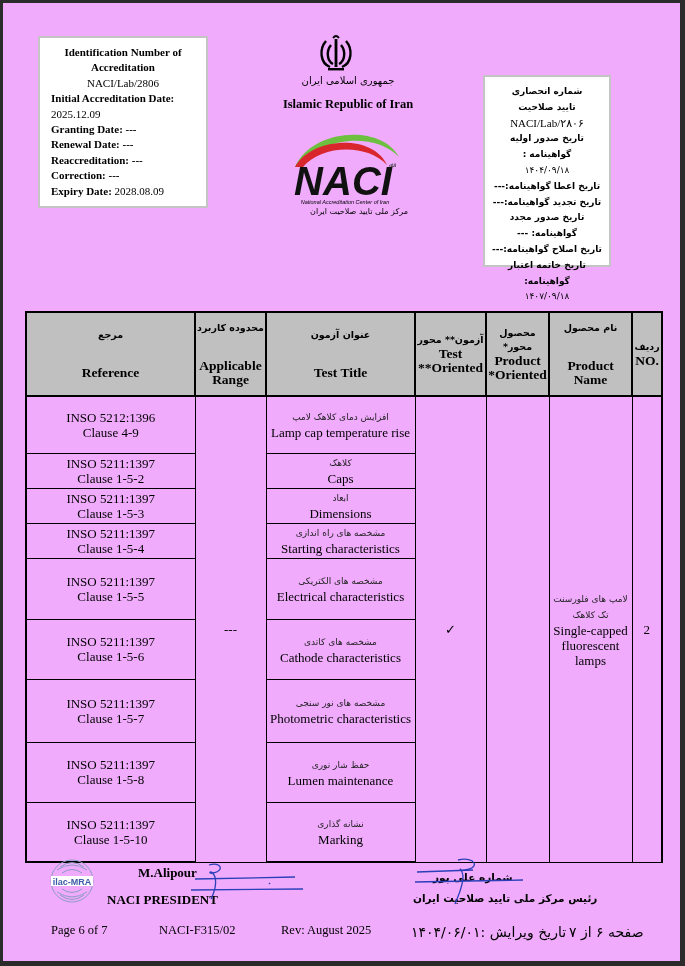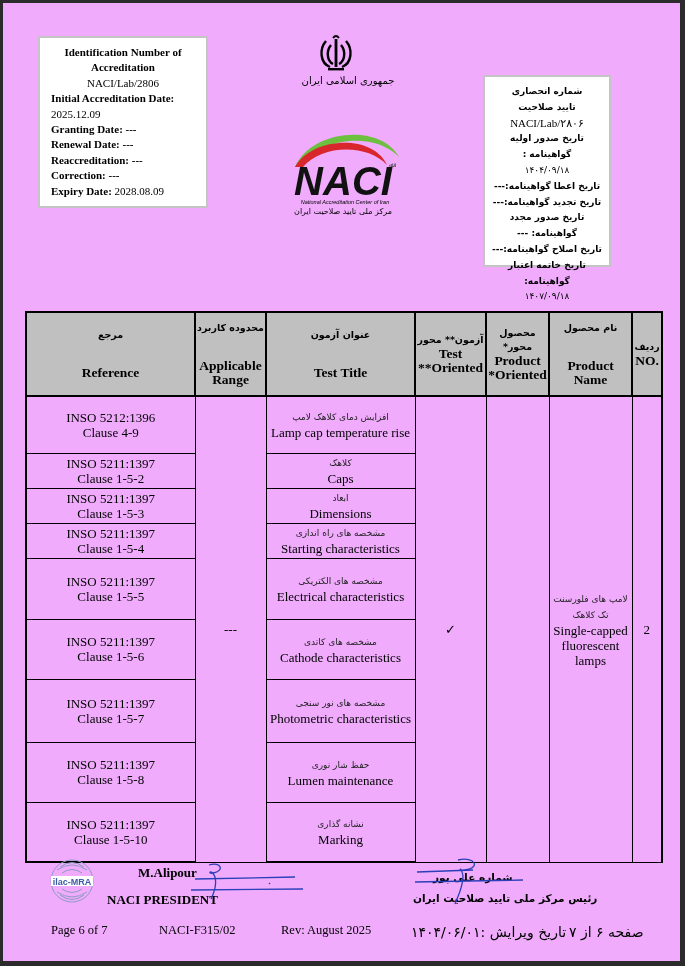--- a/index.html
+++ b/index.html
@@ -14,21 +14,21 @@
   .box-left b { font-weight: bold; }
   .box-right { left: 480px; top: 33px; width: 128px; height: 192px; padding: 7px 4px 0 4px; text-align: center; direction: rtl; font-family: "DejaVu Sans", sans-serif; font-size: 9px; line-height: 15.8px; font-weight: bold; margin-top: 39px; }
   .box-right .ltr { direction: ltr; font-family: "Liberation Serif", serif; font-size: 11px; font-weight: normal; }
   .box-right .num { font-weight: normal; }
 
   .emblem { position: absolute; left: 313px; top: 30px; width: 40px; height: 40px; }
   .gov-fa { position: absolute; left: 260px; top: 72px; width: 170px; text-align: center; font-family: "DejaVu Sans", sans-serif; font-size: 10px; direction: rtl; }
   .gov-en { position: absolute; left: 250px; top: 94px; width: 190px; text-align: center; font-size: 12.5px; font-weight: bold; }
   .naci-logo { position: absolute; left: 278px; top: 118px; width: 125px; height: 75px; }
   .naci-sub-en { position: absolute; left: 282px; top: 196px; width: 120px; text-align: center; font-family: "Liberation Sans", sans-serif; font-style: italic; font-size: 5.5px; }
-  .naci-sub-fa { position: absolute; left: 275px; top: 204px; width: 130px; text-align: center; font-family: "DejaVu Sans", sans-serif; font-size: 8px; direction: rtl; }
+  .naci-sub-fa { position: absolute; left: 275px; top: 204px; width: 130px; font-family: "DejaVu Sans", sans-serif; font-size: 8px; direction: rtl; }
 
   .titles { position: absolute; left: 100px; top: 228px; width: 490px; text-align: center; }
   .t-fa1 { font-family: "DejaVu Sans", sans-serif; font-size: 13px; direction: rtl; line-height: 19px; }
   .t-en1 { font-size: 15px; font-weight: bold; line-height: 17px; }
   .t-fa2 { font-family: "DejaVu Sans", sans-serif; font-size: 10px; font-weight: bold; direction: rtl; line-height: 16px; }
   .t-en2 { font-size: 13px; font-weight: bold; line-height: 16px; }
 
   table.scope { position: absolute; left: 22px; top: 308px; border-collapse: collapse; table-layout: fixed; width: 636px; }
   table.scope td, table.scope th { border: 1px solid #000; text-align: center; vertical-align: middle; font-size: 13px; font-weight: normal; line-height: 15px; }
   table.scope th { background: #c0c0c0; border: 2.5px solid #000; font-weight: bold; height: 84px; padding: 0 1px; }
@@ -76,20 +76,21 @@
       <path d="M10 8 C3 16,4 30,14 34"></path>
       <path d="M30 8 C37 16,36 30,26 34"></path>
       <path d="M15 12 C10 18,11 28,17 31"></path>
       <path d="M25 12 C30 18,29 28,23 31"></path>
     </g>
     <rect x="18.6" y="6" width="2.8" height="28" fill="#000"></rect>
     <path d="M17 5 Q20 1 23 5" fill="none" stroke="#000" stroke-width="1.8"></path>
     <rect x="12" y="35" width="16" height="2.4" fill="#000"></rect>
   </svg>
   <div class="gov-fa">جمهوری اسلامی ایران</div>
+  <div class="gov-en">Islamic Republic of Iran</div>
 
   <svg class="naci-logo" viewBox="0 0 125 75">
     <path d="M14 46 C30 8, 100 2, 118 36 C96 12, 40 14, 22 46 Z" fill="#6cbf3f"></path>
     <path d="M14 46 C30 16, 92 12, 106 44 C86 22, 40 24, 22 46 Z" fill="#d8262c"></path>
     <text x="62" y="74" text-anchor="middle" font-family="Liberation Sans, sans-serif" font-weight="bold" font-style="italic" font-size="40" fill="#111">NACI</text>
     <text x="108" y="46" font-family="DejaVu Sans, sans-serif" font-size="6" fill="#333">ﷲ</text>
   </svg>
   <div class="naci-sub-en">National Accreditation Center of Iran</div>
   <div class="naci-sub-fa">مرکز ملی تایید صلاحیت ایران</div>
 

